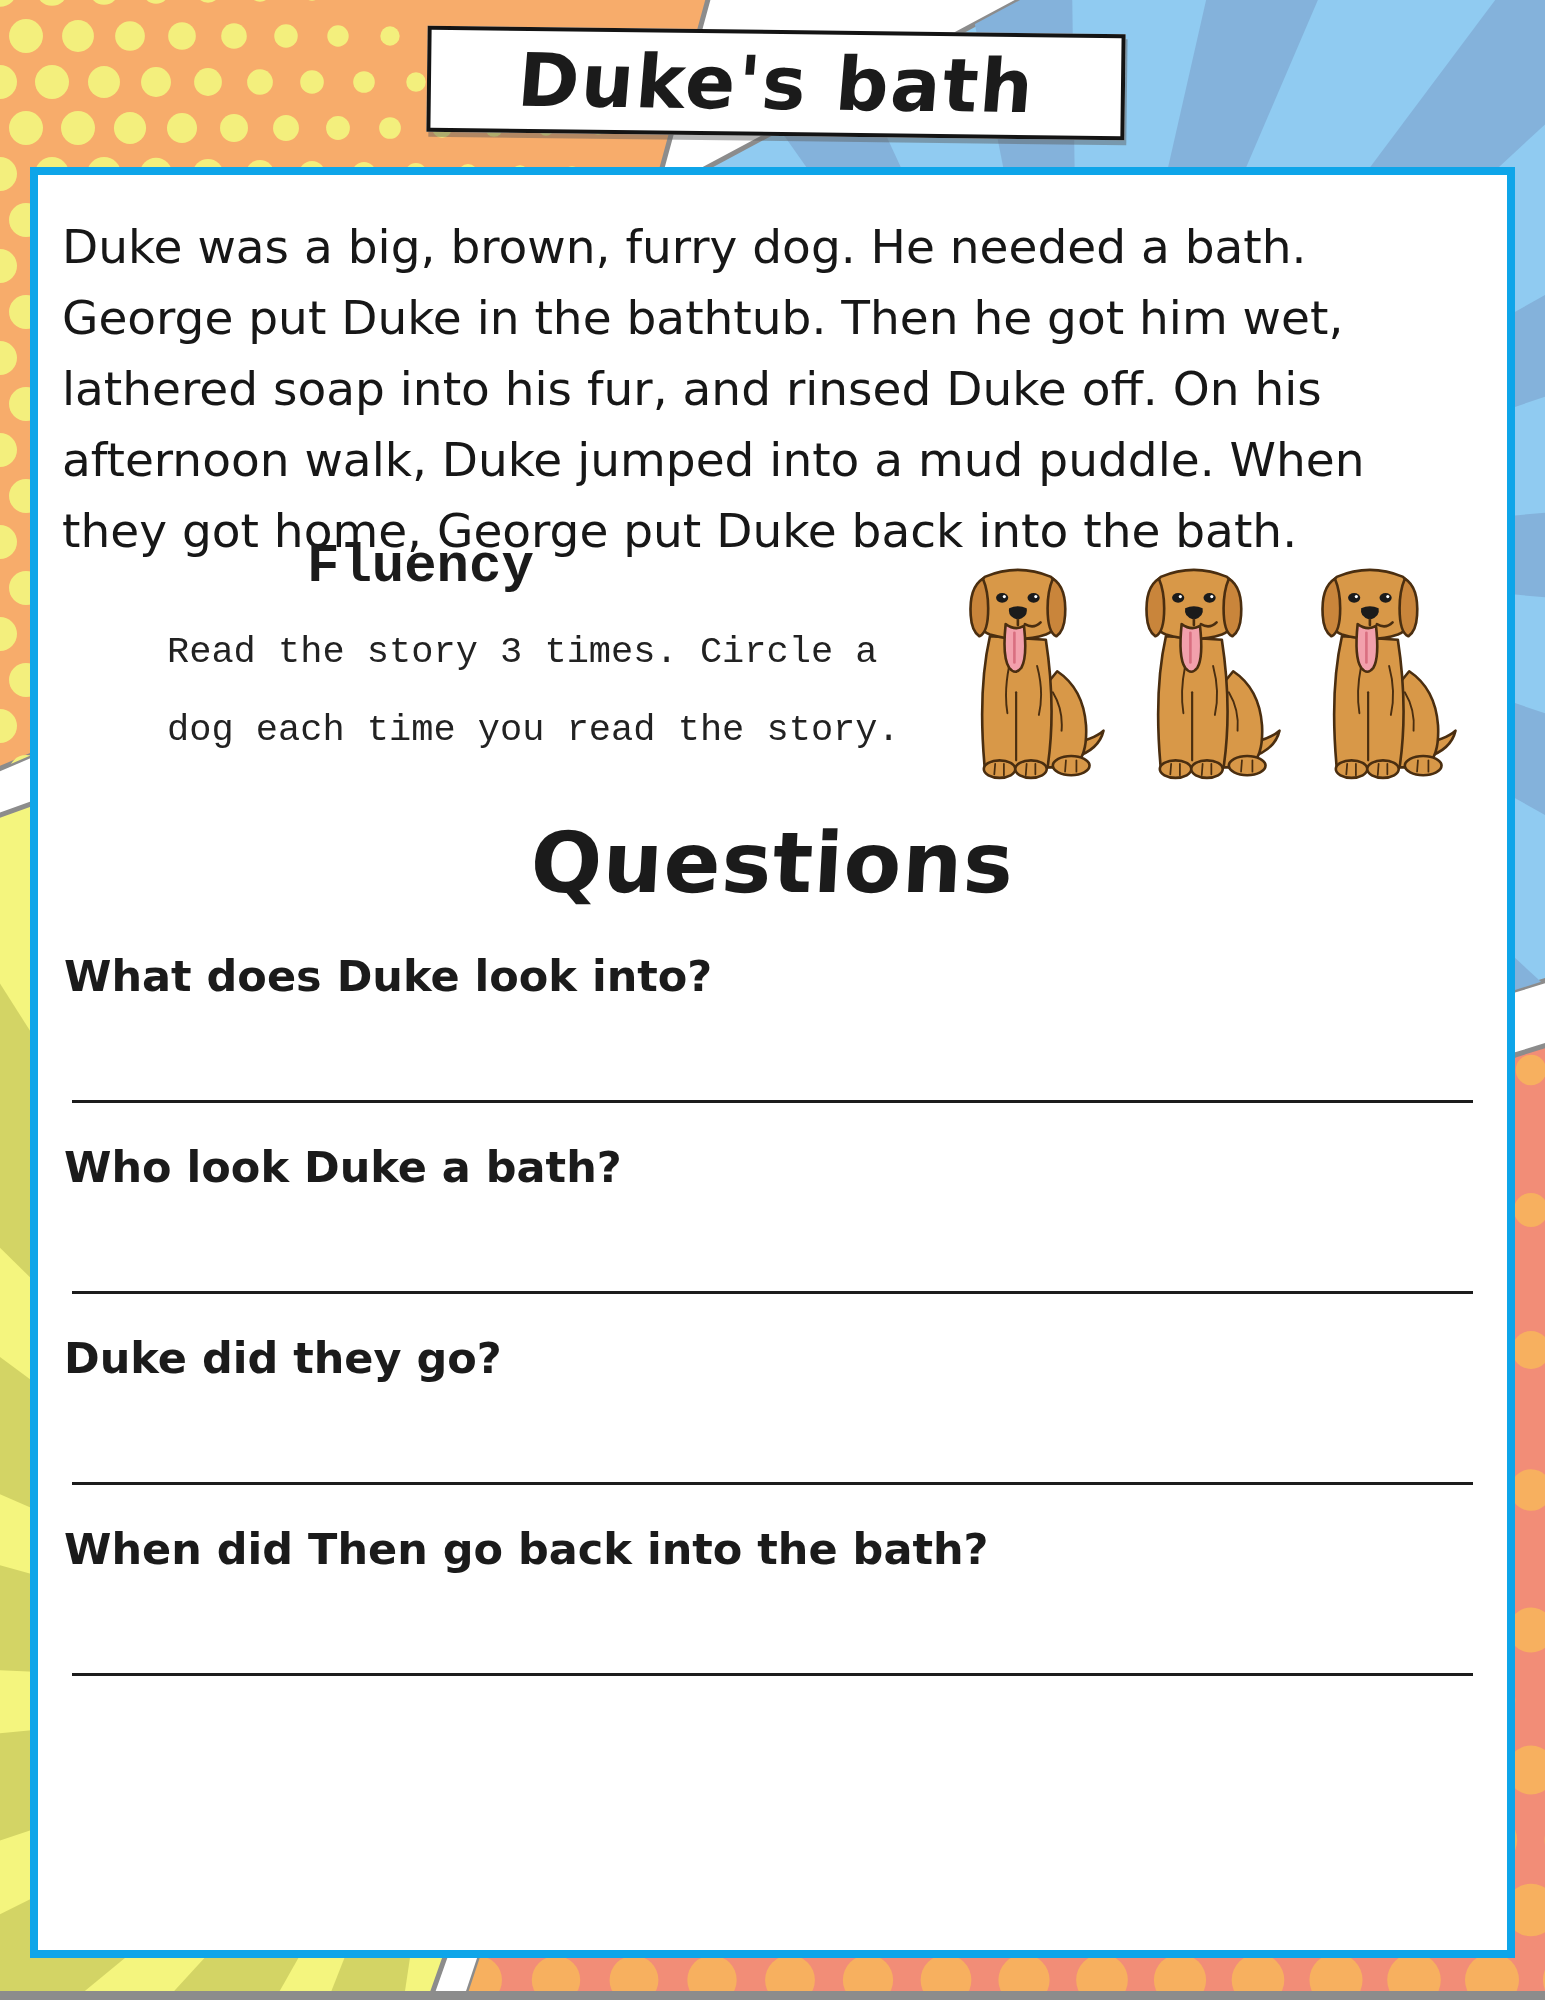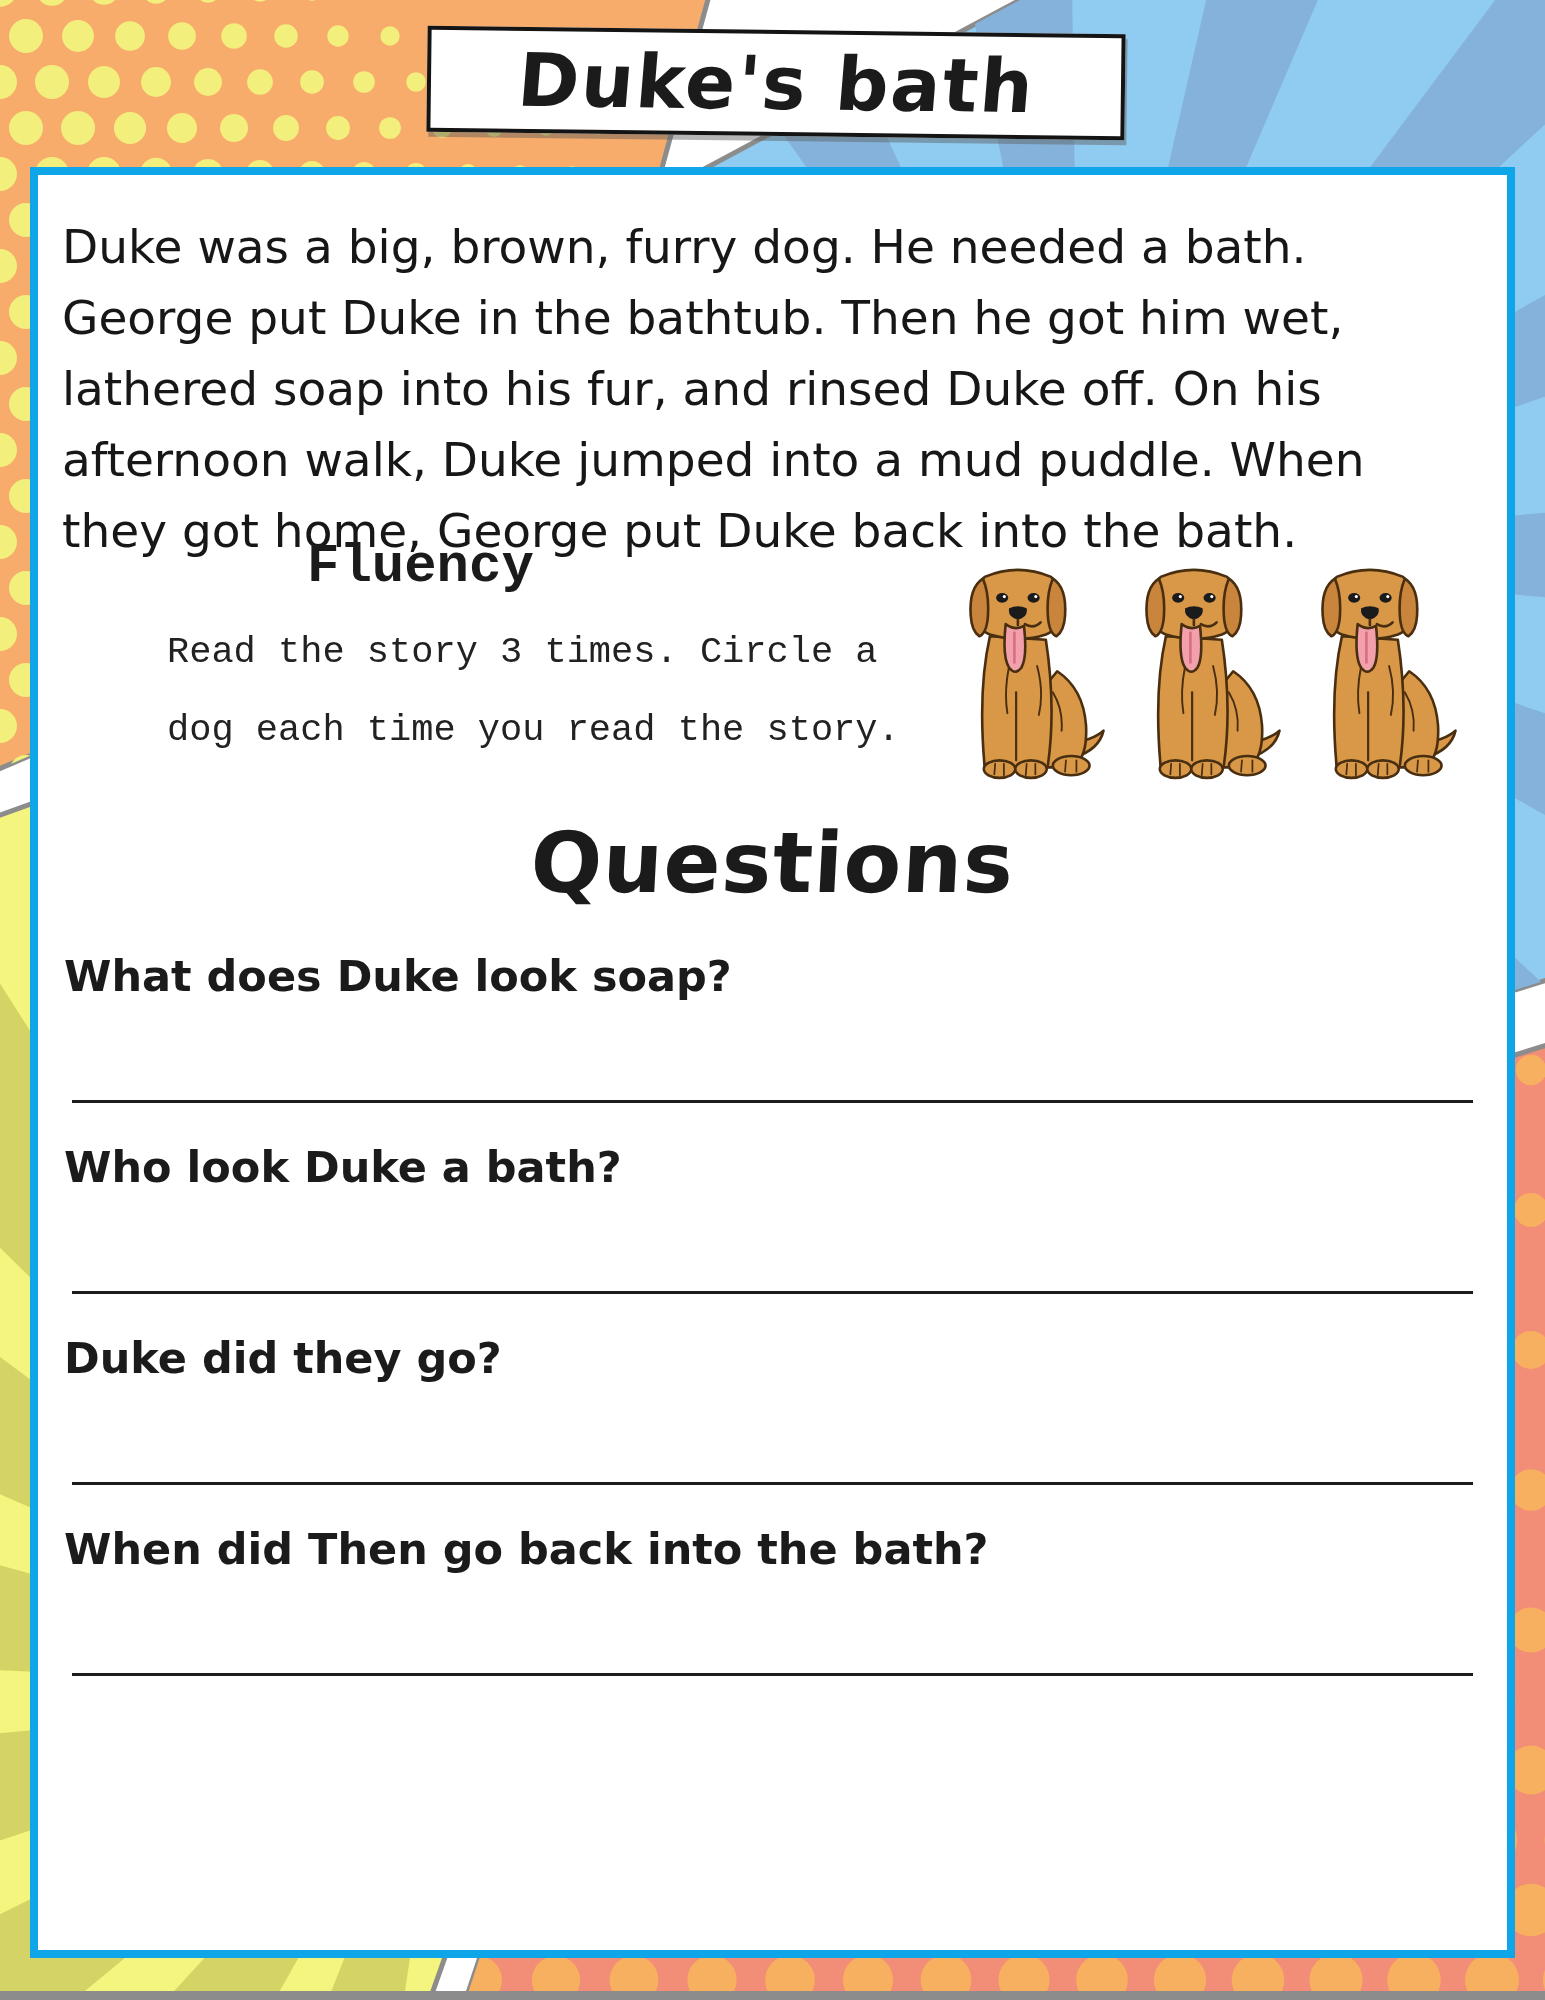--- a/index.html
+++ b/index.html
@@ -860,21 +860,21 @@
       <svg class="dog" viewBox="0 0 190 260">
           <use href="#dog-sym"></use>
         </svg>
     </div>
   </div>
 
   <h1 class="questions-heading">Questions</h1>
 
   <div class="q-list">
     <div class="q-item">
-      <div class="q-label">What does Duke look soap?</div>
+      <div class="q-label">What does Duke look into?</div>
       <div class="q-line"></div>
     </div>
     <div class="q-item">
       <div class="q-label">Who look Duke a bath?</div>
       <div class="q-line"></div>
     </div>
     <div class="q-item">
       <div class="q-label">Duke did they go?</div>
       <div class="q-line"></div>
     </div>

